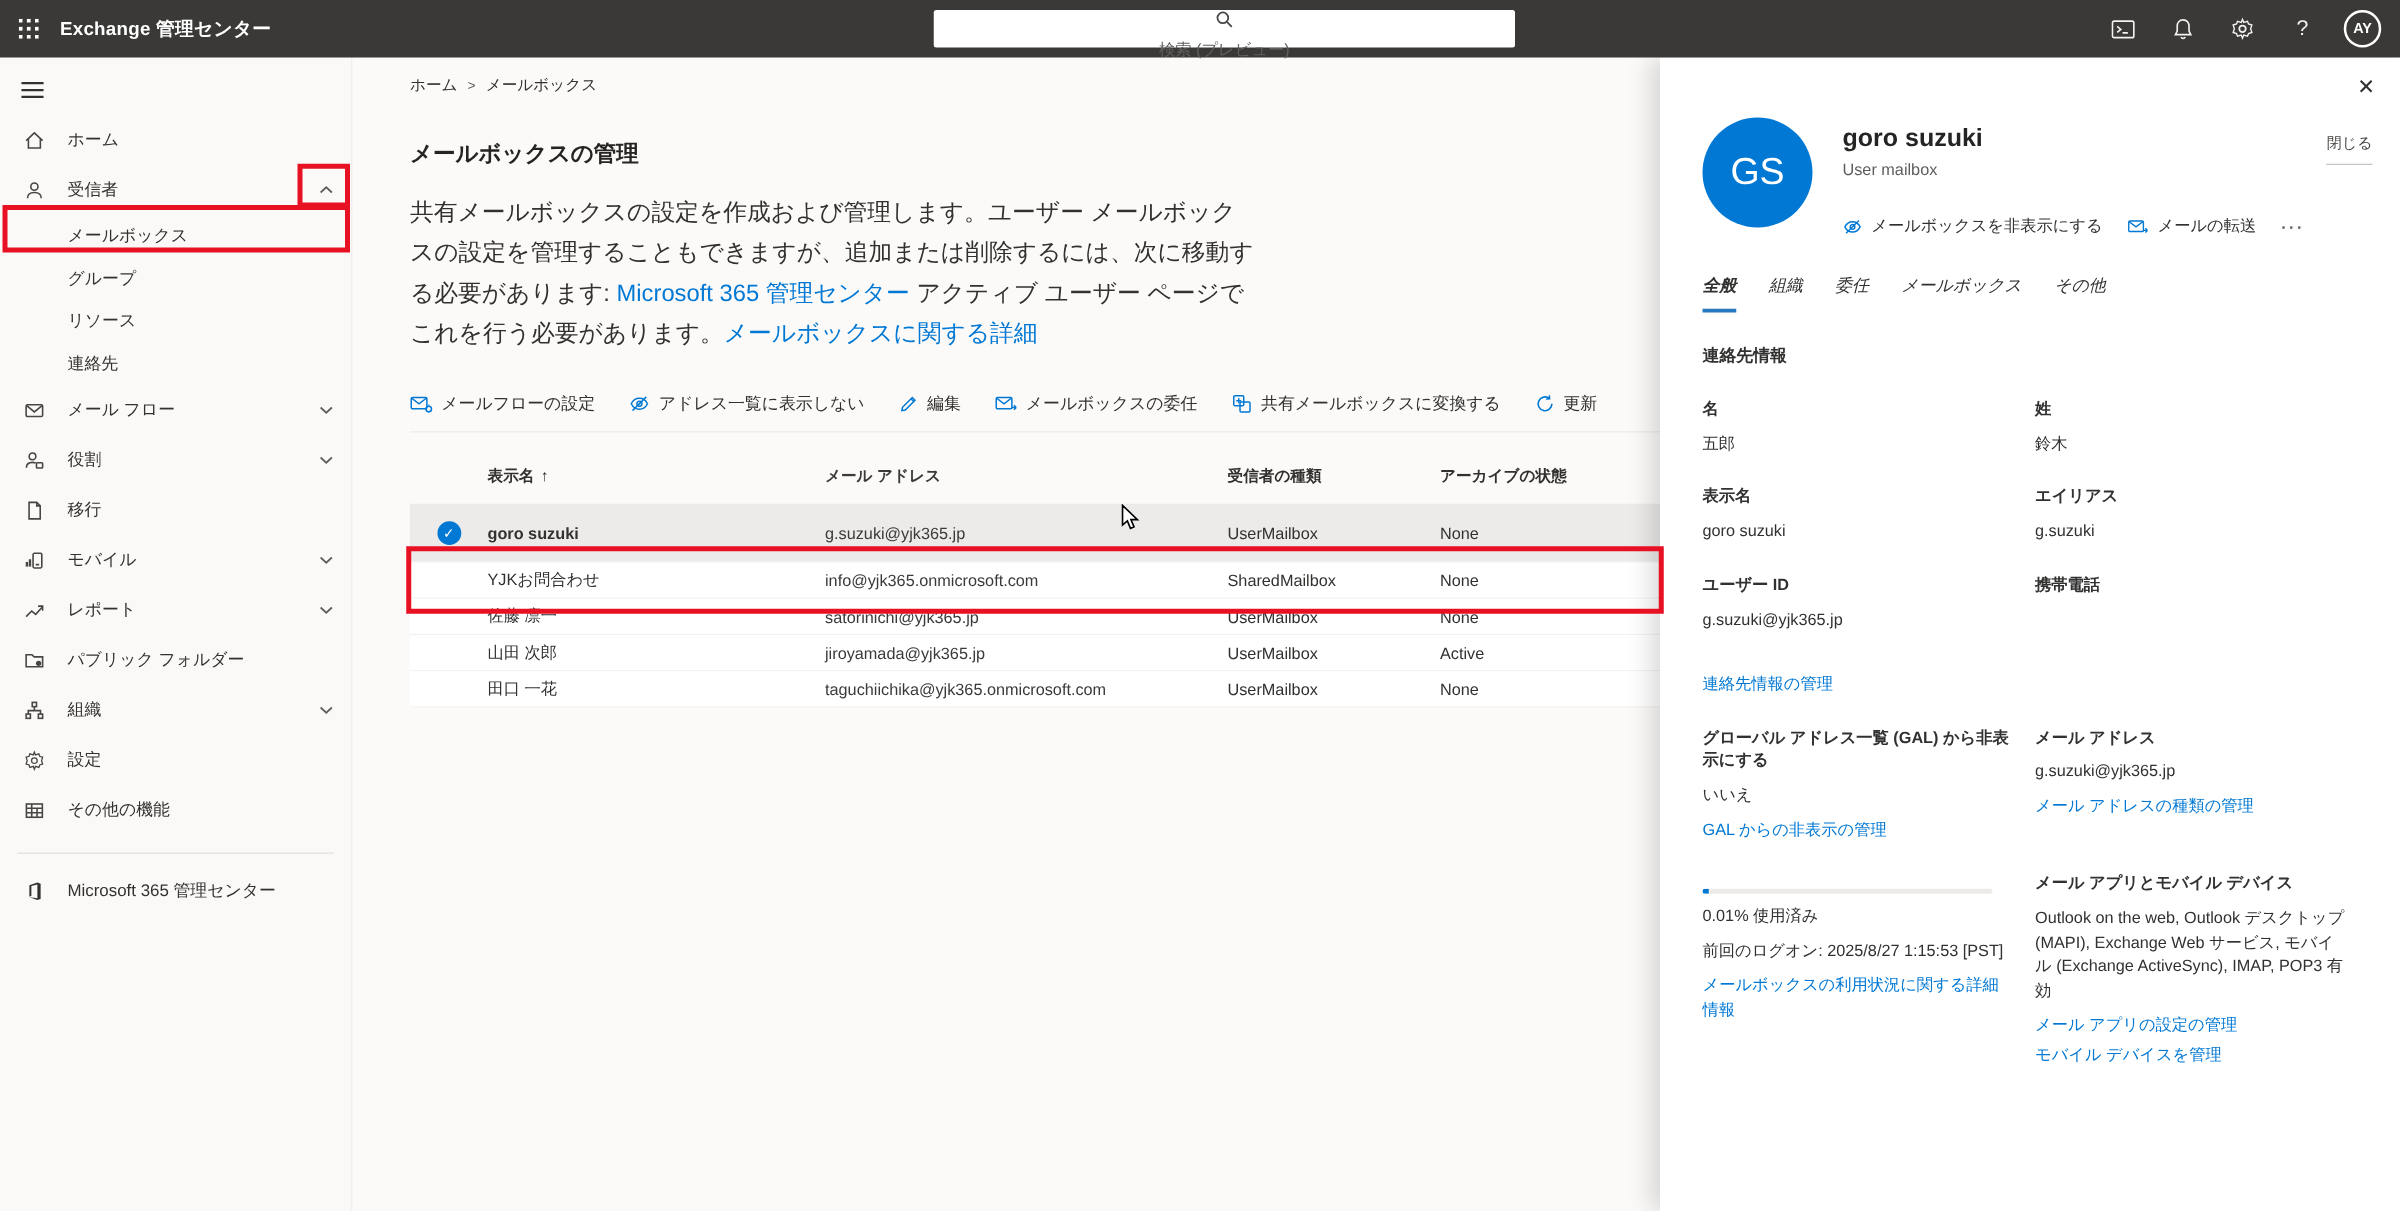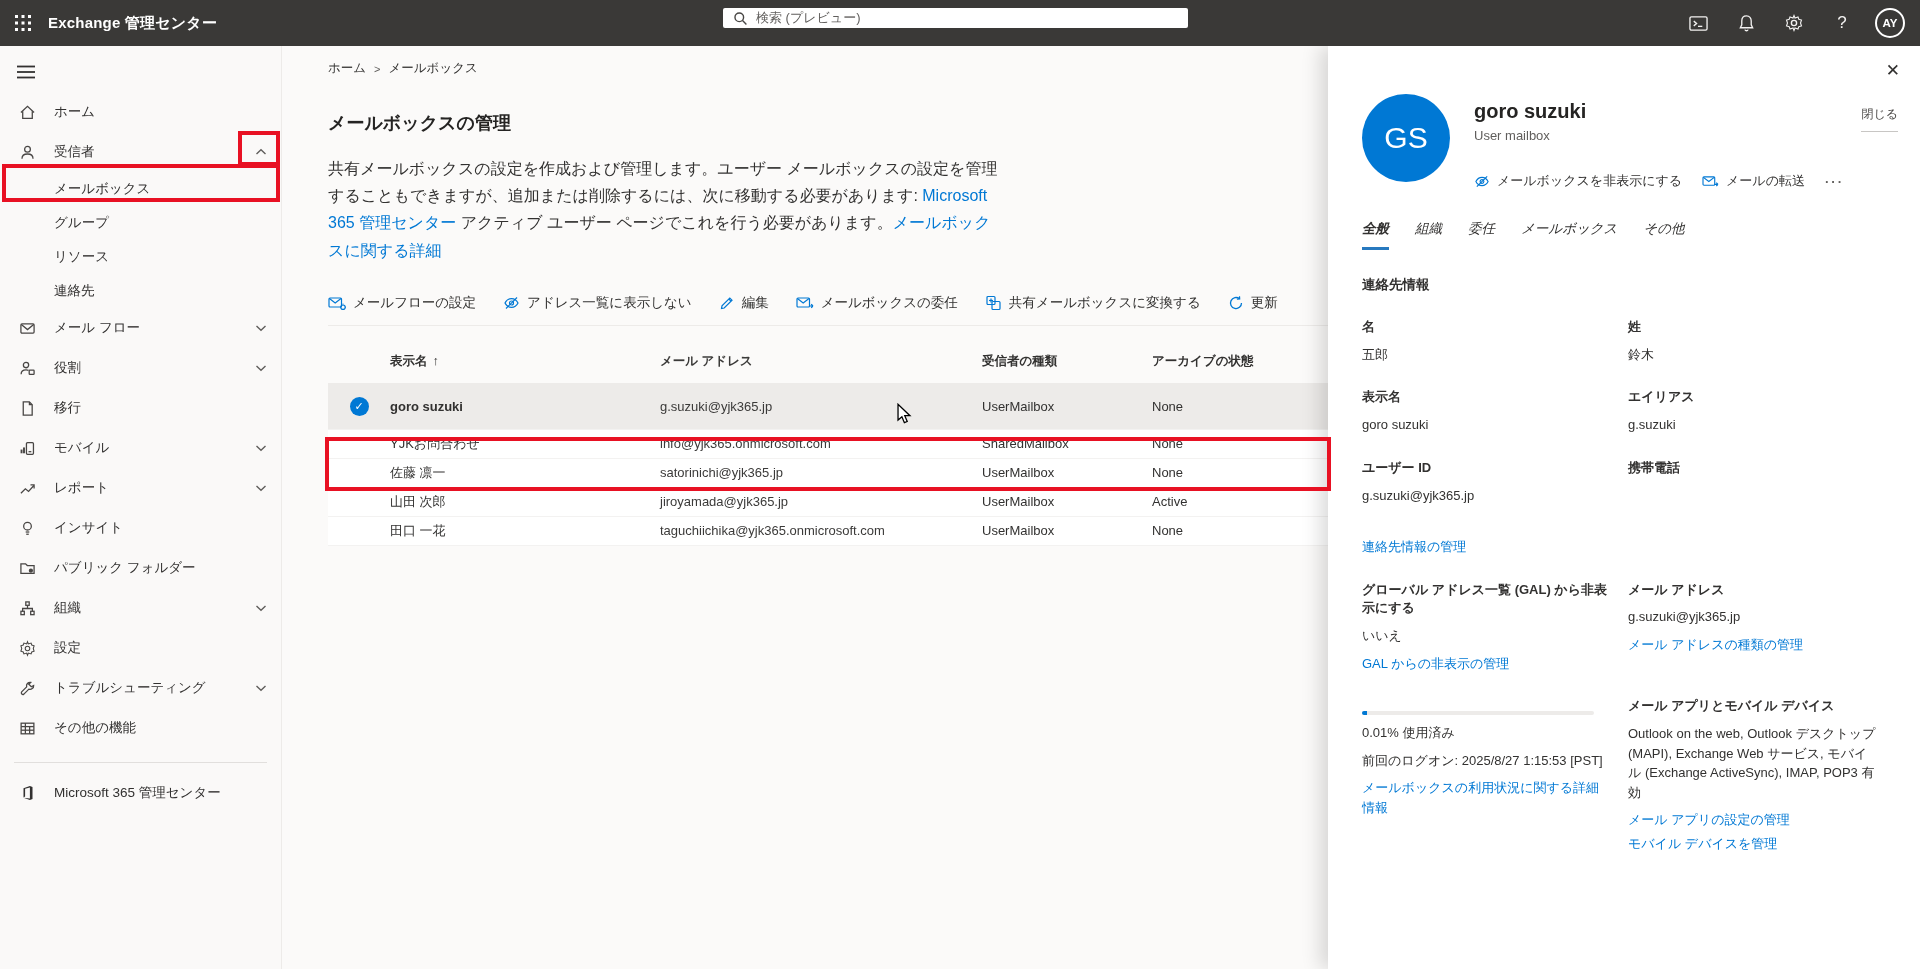--- a/index.html
+++ b/index.html
@@ -5,22 +5,22 @@
   * { margin:0; padding:0; box-sizing:border-box; }
   html,body { width:1920px; height:969px; overflow:hidden;
     font-family:"Liberation Sans","DejaVu Sans",sans-serif; background:#faf9f8; color:#323130; }
   svg { display:block; }
 
   
   .topbar { position:absolute; left:0; top:0; width:1920px; height:46px; background:#3a3937;
     display:flex; align-items:center; z-index:40; }
   .waffle { width:46px; height:46px; display:flex; align-items:center; justify-content:center; cursor:pointer; }
   .tb-title { color:#fff; font-size:15px; font-weight:700; letter-spacing:.2px; margin-left:2px; }
-  .searchbox { position:absolute; left:723px; top:8px; width:465px; height:20px; background:#fff;
-    border-radius:2px; display:flex; align-items:center; padding:0 10px; gap:8px; cursor:text; }
+  .searchbox { position:absolute; left:747px; top:8px; width:465px; height:30px; background:#fff;
+    border-radius:2px; display:flex; align-items:center; padding:0 10px; gap:8px; cursor:text;flex-direction:column; }
   .searchbox .ph { color:#605e5c; font-size:13px; }
   .tb-right { position:absolute; right:10px; top:0; height:46px; display:flex; align-items:center; gap:8px; }
   .tb-btn { width:40px; height:46px; display:flex; align-items:center; justify-content:center;
     color:#f3f2f1; cursor:pointer; }
   .tb-help { font-size:17px; color:#f3f2f1; }
   .avatar-sm { width:30px; height:30px; border-radius:50%; border:2px solid #fff; color:#fff;
     font-size:11.5px; font-weight:700; display:flex; align-items:center; justify-content:center; background:#3a3937; }
 
   
   .sidebar { position:absolute; left:0; top:46px; width:282px; height:923px; background:#faf9f8;
@@ -34,21 +34,21 @@
   .nav-divider { border-top:1px solid #e1dfdd; margin:14px 14px 10px 14px; }
   .nav-footer { height:40px; display:flex; align-items:center; padding-left:17px; font-size:13.5px; cursor:pointer; }
   .nav-footer .nico { width:20px; display:flex; justify-content:center; margin-right:17px; }
 
   
   .main { position:absolute; left:282px; top:46px; width:1046px; height:923px; background:#fbfaf9; }
   .crumbs { display:flex; align-items:center; gap:8px; padding:14px 0 0 46px; font-size:12.5px; color:#323130; }
   .crumbs .sep { color:#605e5c; font-size:11px; }
   .crumbs .crumb-link { cursor:pointer; }
   .page-title { margin:34px 0 0 46px; font-size:18px; font-weight:700; color:#252423; }
-  .page-desc { margin:20px 0 0 46px; width:676px; font-size:16px; line-height:1.7; color:#323130; }
+  .page-desc { margin:20px 0 0 46px; width:676px; font-size:19px; line-height:1.7; color:#323130; }
   .link { color:#0078d4; cursor:pointer; text-decoration:none; }
   .toolbar { margin:30px 0 0 46px; display:flex; align-items:center; gap:27px; font-size:13.5px; color:#323130; }
   .tool { display:flex; align-items:center; gap:7px; cursor:pointer; white-space:nowrap; }
   .toolbar-divider { margin:13px 0 0 46px; width:1000px; border-top:1px solid #edebe9; }
 
   .grid { margin:0 0 0 46px; width:1000px; font-size:13px; }
   .g-head { display:flex; align-items:center; height:44px; margin-top:14px; border-bottom:1px solid #edebe9;
     font-size:12.5px; font-weight:700; color:#323130; }
   .g-row { display:flex; align-items:center; height:29px; border-bottom:1px solid #f3f2f1; cursor:pointer; background:#fff; }
   .g-row.selected { background:#edebe9; height:46px; }
@@ -266,30 +266,20 @@
       </svg>
       </span>
     <span>レポート</span>
     <span class="chev">
       <svg width="12" height="8" viewBox="0 0 12 8" fill="none" stroke="#605e5c" stroke-width="1.4">
           <path d="M1.5 2 L6 6.2 L10.5 2"></path>
         </svg>
     </span>
   </div>
 
-  <div class="nav-item">
-    <span class="nico">
-      <svg width="17" height="17" viewBox="0 0 16 16" fill="none" stroke="#484644" stroke-width="1.2">
-        <circle cx="8" cy="5.8" r="3.6"></circle>
-          <line x1="6.3" y1="11.3" x2="9.7" y2="11.3"></line>
-          <line x1="6.8" y1="13.4" x2="9.2" y2="13.4"></line>
-      </svg>
-      </span>
-    <span>インサイト</span>
-  </div>
 
   <div class="nav-item">
     <span class="nico">
       <svg width="17" height="17" viewBox="0 0 16 16" fill="none" stroke="#484644" stroke-width="1.2">
         <path d="M1.8 3.6 H6.2 L7.8 5.2 H14.2 V12.6 H1.8 Z"></path>
           <circle cx="11.2" cy="10" r="2" fill="#484644" stroke="none"></circle>
       </svg>
       </span>
     <span>パブリック フォルダー</span>
   </div>
@@ -314,33 +304,20 @@
   <div class="nav-item">
     <span class="nico">
       <svg width="17" height="17" viewBox="0 0 18 18" fill="none" stroke="#484644" stroke-width="1.1">
         <circle cx="9" cy="9" r="2.4"></circle>
         <path d="M9 1.8 L9.9 4.1 L12.8 3.2 L13.5 5.3 L16 6.1 L15.1 9 L16 11.9 L13.5 12.7 L12.8 14.8 L9.9 13.9 L9 16.2 L8.1 13.9 L5.2 14.8 L4.5 12.7 L2 11.9 L2.9 9 L2 6.1 L4.5 5.3 L5.2 3.2 L8.1 4.1 Z"></path>
       </svg>
       </span>
     <span>設定</span>
   </div>
 
-  <div class="nav-item">
-    <span class="nico">
-      <svg width="17" height="17" viewBox="0 0 16 16" fill="none" stroke="#484644" stroke-width="1.2">
-        <path d="M13.8 5.2 A3.4 3.4 0 0 1 9.3 8.6 L4.6 13.3 A1.5 1.5 0 0 1 2.5 11.2 L7.2 6.5 A3.4 3.4 0 0 1 11 2.2 L9.2 4 L11.6 6.4 Z"></path>
-      </svg>
-      </span>
-    <span>トラブルシューティング</span>
-    <span class="chev">
-      <svg width="12" height="8" viewBox="0 0 12 8" fill="none" stroke="#605e5c" stroke-width="1.4">
-          <path d="M1.5 2 L6 6.2 L10.5 2"></path>
-        </svg>
-    </span>
-  </div>
 
   <div class="nav-item">
     <span class="nico">
       <svg width="17" height="17" viewBox="0 0 16 16" fill="none" stroke="#484644" stroke-width="1.2">
         <rect x="2" y="3" width="12" height="10"></rect>
           <line x1="2" y1="6.2" x2="14" y2="6.2"></line>
         <line x1="6" y1="3" x2="6" y2="13"></line>
           <line x1="10" y1="6.2" x2="10" y2="13"></line>
           <line x1="2" y1="9.6" x2="14" y2="9.6"></line>
       </svg>

